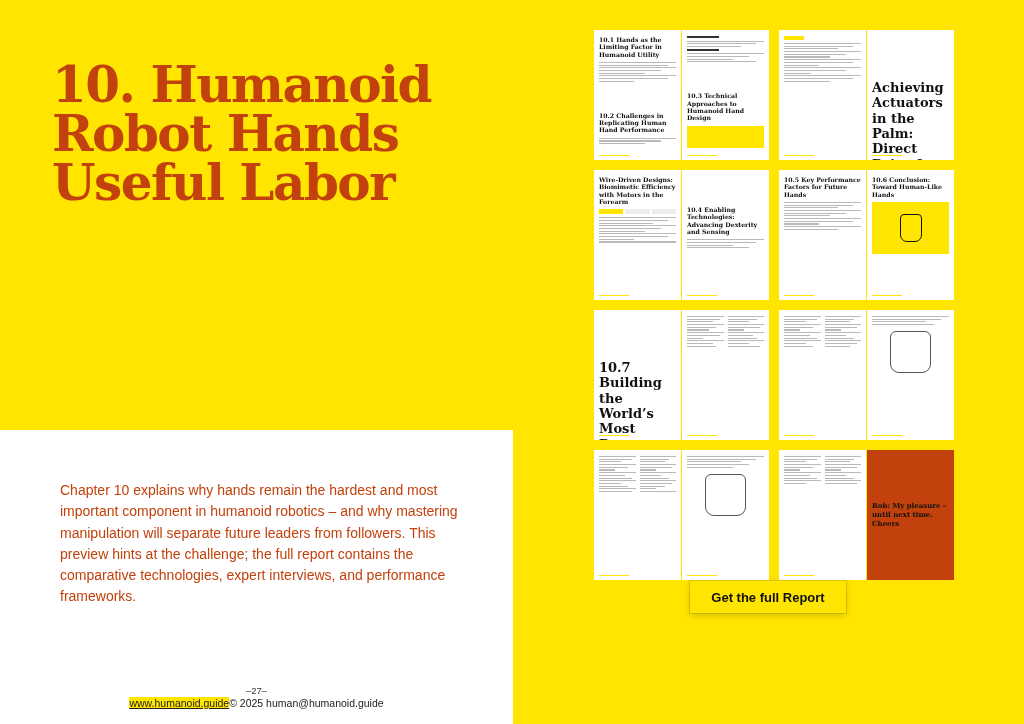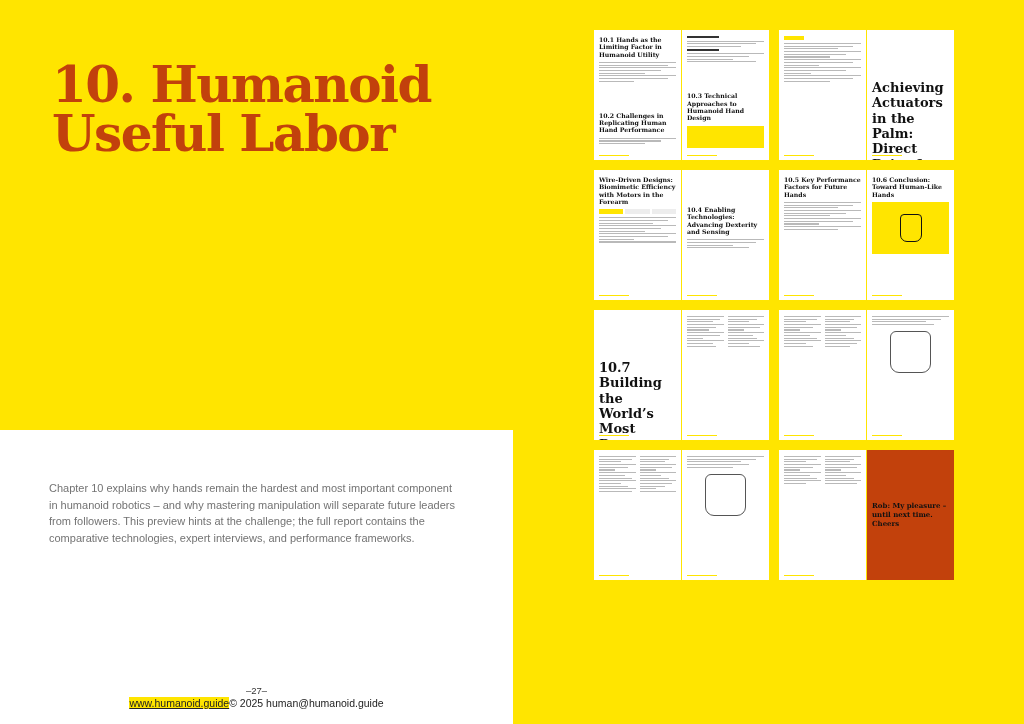--- a/index.html
+++ b/index.html
@@ -30,25 +30,25 @@
     font-weight: 700;
     font-size: 50px;
     line-height: 0.98;
     letter-spacing: -1.5px;
     color: #c2410c;
   }
   .headline span { display: block; }
   
   .body-copy {
     position: absolute;
-    left: 49px; top: 480px;
+    left: 60px; top: 480px;
     width: 410px;
-    font-size: 11px;
+    font-size: 14px;
     line-height: 1.52;
-    color: #737373;
+    color: #c2410c;
   }
   
   .footer {
     position: absolute;
     left: 0; top: 685px;
     width: 513px;
     text-align: center;
     font-size: 10.5px;
     color: #222;
   }
@@ -170,20 +170,21 @@
 </style>
 </head>
 <body>
 
 <div class="page">
 
   <div class="white-panel"></div>
 
   <h1 class="headline">
     <span>10. Humanoid</span>
+    <span>Robot Hands</span>
     <span>Useful Labor</span>
   </h1>
 
   <p class="body-copy">Chapter 10 explains why hands remain the hardest and most important component in humanoid robotics – and why mastering manipulation will separate future leaders from followers. This preview hints at the challenge; the full report contains the comparative technologies, expert interviews, and performance frameworks.</p>
 
   <div class="footer">
     <span class="pagenum">–27–</span>
     <a href="#">www.humanoid.guide</a><span class="copy">© 2025 human@humanoid.guide</span>
   </div>
 
@@ -507,14 +508,15 @@
         </div>
         <div class="footbar"></div>
       </div>
       <div class="pg yellow">
         <div class="quote">Rob: My pleasure – until next time. Cheers</div>
       </div>
     </div>
 
   </div>
 
+  <button class="cta">Get the full Report</button>
 
 </div>
 
 </body></html>

